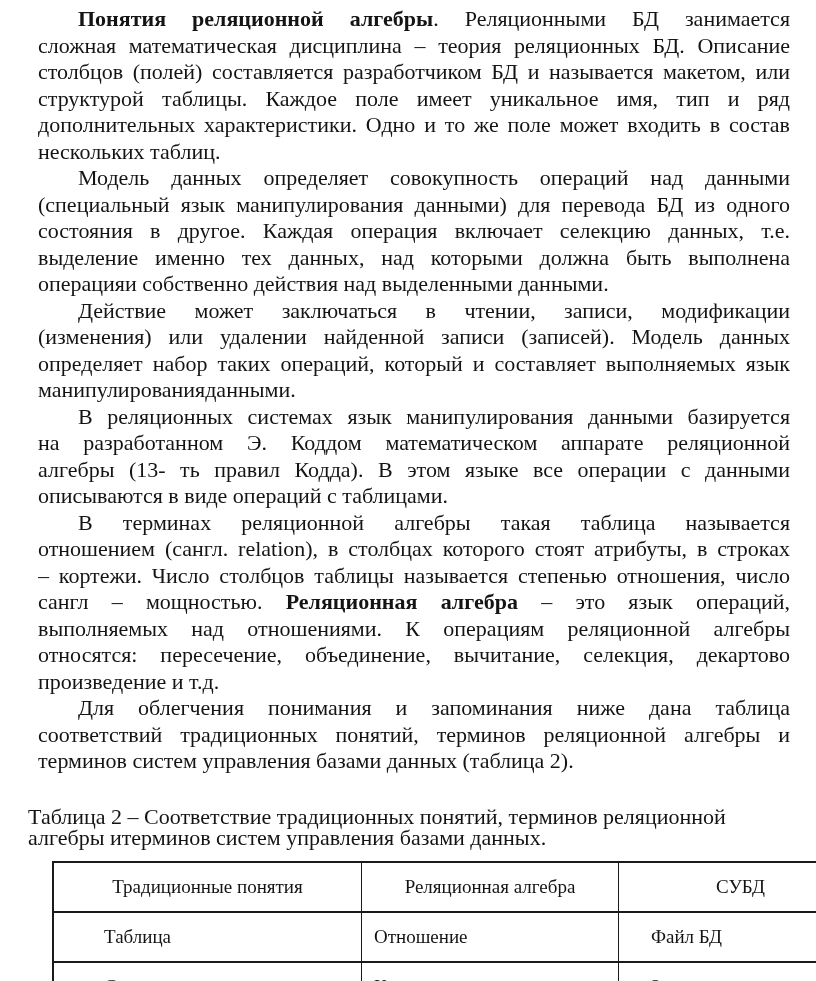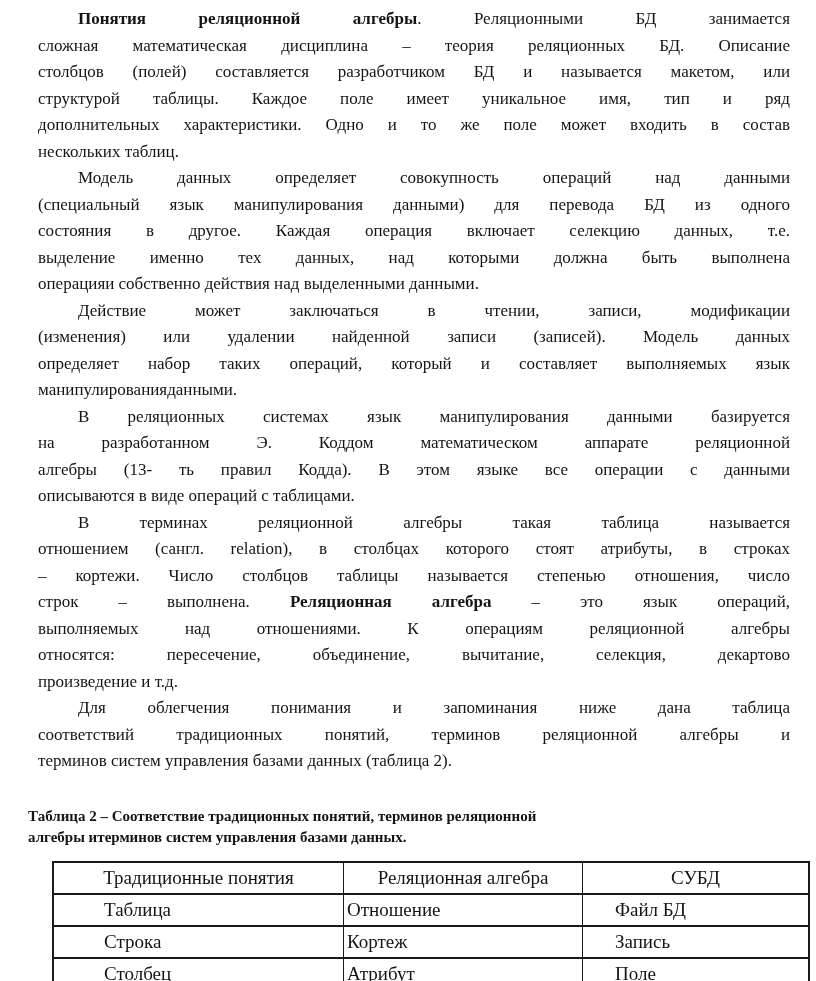--- a/index.html
+++ b/index.html
@@ -14,61 +14,61 @@
     font-family: "Liberation Serif", "DejaVu Serif", serif;
     color: #141414;
   }
   .page {
     position: relative;
     width: 752px;
     padding: 6px 26px 0 38px;
   }
   
   .text-body .line {
-    font-size: 17px;
+    font-size: 22px;
     line-height: 26.5px;
     height: 26.5px;
     white-space: pre;
     text-align: justify;
     text-align-last: justify;
     overflow: hidden;
   }
   .text-body .line.first {
     padding-left: 40px;
   }
   .text-body .line.last {
     text-align: center;
     text-align-last: left;
   }
   .text-body .line b { font-weight: bold; }
 
   
   .caption {
     margin-top: 31px;
     margin-left: -10px;
-    font-size: 15px;
-    font-weight: bold;
+    font-size: 22px;
+    font-weight: normal;
     line-height: 21.5px;
   }
 
   
   .terms-table {
     margin-top: 12px;
     margin-left: 14px;
     width: 738px;
     border-collapse: collapse;
     border: 2px solid #1a1a1a;
     table-layout: fixed;
   }
   .terms-table th, .terms-table td {
     border: 1px solid #1a1a1a;
     font-size: 19px;
     font-weight: normal;
     height: 24px;
-    padding: 3px;
+    padding: 12px;
     vertical-align: middle;
     overflow: hidden;
   }
   .terms-table tr + tr th,
   .terms-table tr + tr td {
     border-top-width: 2px;
   }
   .terms-table .w1 { width: 283px; }
   .terms-table .w2 { width: 232px; }
   .terms-table .w3 { width: 219px; }
@@ -98,21 +98,21 @@
       <div class="line"><span>(изменения) или удалении найденной записи (записей). Модель данных</span></div>
       <div class="line"><span>определяет набор таких операций, который и составляет выполняемых язык</span></div>
       <div class="line last"><span>манипулированияданными.</span></div>
       <div class="line first"><span>В реляционных системах язык манипулирования данными базируется</span></div>
       <div class="line"><span>на разработанном Э. Коддом математическом аппарате реляционной</span></div>
       <div class="line"><span>алгебры (13- ть правил Кодда). В этом языке все операции с данными</span></div>
       <div class="line last"><span>описываются в виде операций с таблицами.</span></div>
       <div class="line first"><span>В терминах реляционной алгебры такая таблица называется</span></div>
       <div class="line"><span>отношением (сангл. relation), в столбцах которого стоят атрибуты, в строках</span></div>
       <div class="line"><span>– кортежи. Число столбцов таблицы называется степенью отношения, число</span></div>
-      <div class="line"><span>строк – выполнена. </span><b>Реляционная алгебра</b><span> – это язык операций,</span></div>
+      <div class="line"><span>сангл – мощностью. </span><b>Реляционная алгебра</b><span> – это язык операций,</span></div>
       <div class="line"><span>выполняемых над отношениями. К операциям реляционной алгебры</span></div>
       <div class="line"><span>относятся: пересечение, объединение, вычитание, селекция, декартово</span></div>
       <div class="line last"><span>произведение и т.д.</span></div>
       <div class="line first"><span>Для облегчения понимания и запоминания ниже дана таблица</span></div>
       <div class="line"><span>соответствий традиционных понятий, терминов реляционной алгебры и</span></div>
       <div class="line last"><span>терминов систем управления базами данных (таблица 2).</span></div>
     </div>
 
   <div class="caption">
     <div>Таблица 2 – Соответствие традиционных понятий, терминов реляционной</div>

